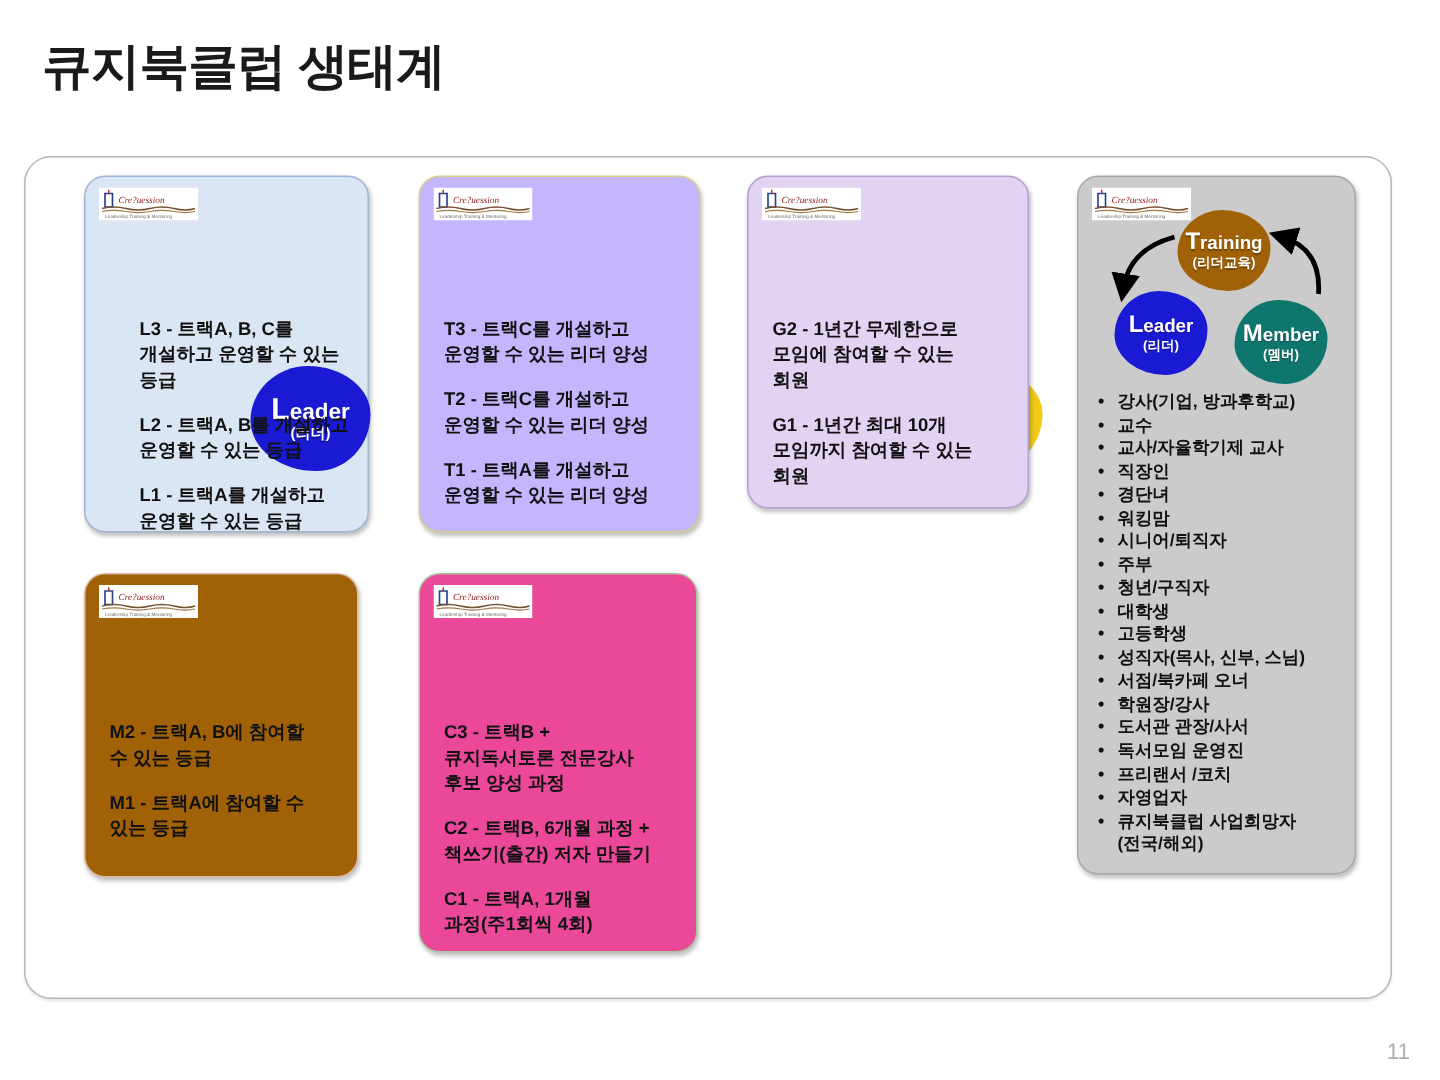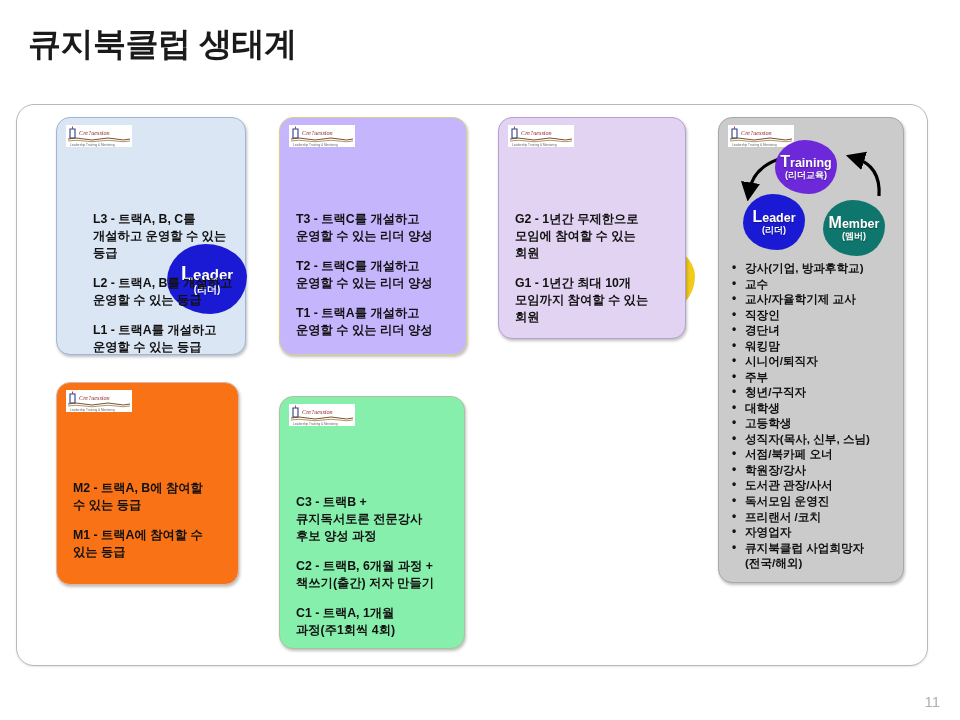--- a/index.html
+++ b/index.html
@@ -97,23 +97,23 @@
   
   #card-leader   { left: 56px;  top: 117px; width: 190px; height: 238px;
                    background: #dbe6f4; border: 1px solid #9fb6d4; }
   #card-training { left: 279px; top: 117px; width: 188px; height: 238px;
                    background: #c4b5fd; border: 1px solid #d8d08a; }
   #card-group    { left: 498px; top: 117px; width: 188px; height: 222px;
                    background: #e3d3f2; border: 1px solid #b79ed3; }
   #card-cycle    { left: 718px; top: 117px; width: 186px; height: 466px;
                    background: #cbcbcb; border: 1px solid #a8a8a8; }
   #card-member   { left: 56px;  top: 382px; width: 183px; height: 203px;
-                   background: #f97316; border: 1px solid #d9b9a6; }
-  #card-course   { left: 279px; top: 396px; width: 186px; height: 253px;
-                   background: #86efac; border: 1px solid #aac39f; }
+                   background: #a16207; border: 1px solid #d9b9a6; }
+  #card-course   { left: 279px; top: 382px; width: 186px; height: 253px;
+                   background: #ec4899; border: 1px solid #aac39f; }
 
   
   .blob {
     border-radius: 48% 52% 45% 55% / 52% 46% 54% 48%;
   }
   #badge-leader   { left: 110px; top: 126px; width: 80px; height: 70px;
                     background: #1a1ad4; }
   #badge-training { left: 333px; top: 126px; width: 82px; height: 70px;
                     background: #f2cb1a; color: #333333; text-shadow: 0 1px 1px rgba(255,255,255,0.4); }
 
@@ -131,21 +131,21 @@
     align-items: center;
     justify-content: center;
     color: #ffffff;
     text-shadow: 0 1px 1px rgba(0,0,0,0.35);
     border-radius: 48% 52% 45% 55% / 52% 46% 54% 48%;
     line-height: 1.0;
   }
   #cycle-diagram .cblob .badge-en { font-size: 12.5px; font-weight: bold; white-space: nowrap; }
   #cycle-diagram .cblob .badge-en .cap { font-size: 16px; }
   #cycle-diagram .cblob .badge-ko { font-size: 9px; font-weight: bold; margin-top: 1px; white-space: nowrap; }
-  #cyc-training { left: 56px; top: 0px;  width: 62px; height: 54px; background: #6d28d9; color: #333; text-shadow: 0 1px 1px rgba(255,255,255,0.45); }
+  #cyc-training { left: 66px; top: 0px;  width: 62px; height: 54px; background: #a16207; color: #333; text-shadow: 0 1px 1px rgba(255,255,255,0.45); }
   #cyc-leader   { left: 24px; top: 54px; width: 62px; height: 56px; background: #1a1ad4; }
   #cyc-member   { left: 104px;top: 60px; width: 62px; height: 56px; background: #0f766e; }
   #cycle-arrows { position: absolute; left: 0; top: 0; width: 186px; height: 118px; }
 
   
   #persona-list {
     position: absolute;
     left: 10px;
     top: 142px;
     right: 6px;

